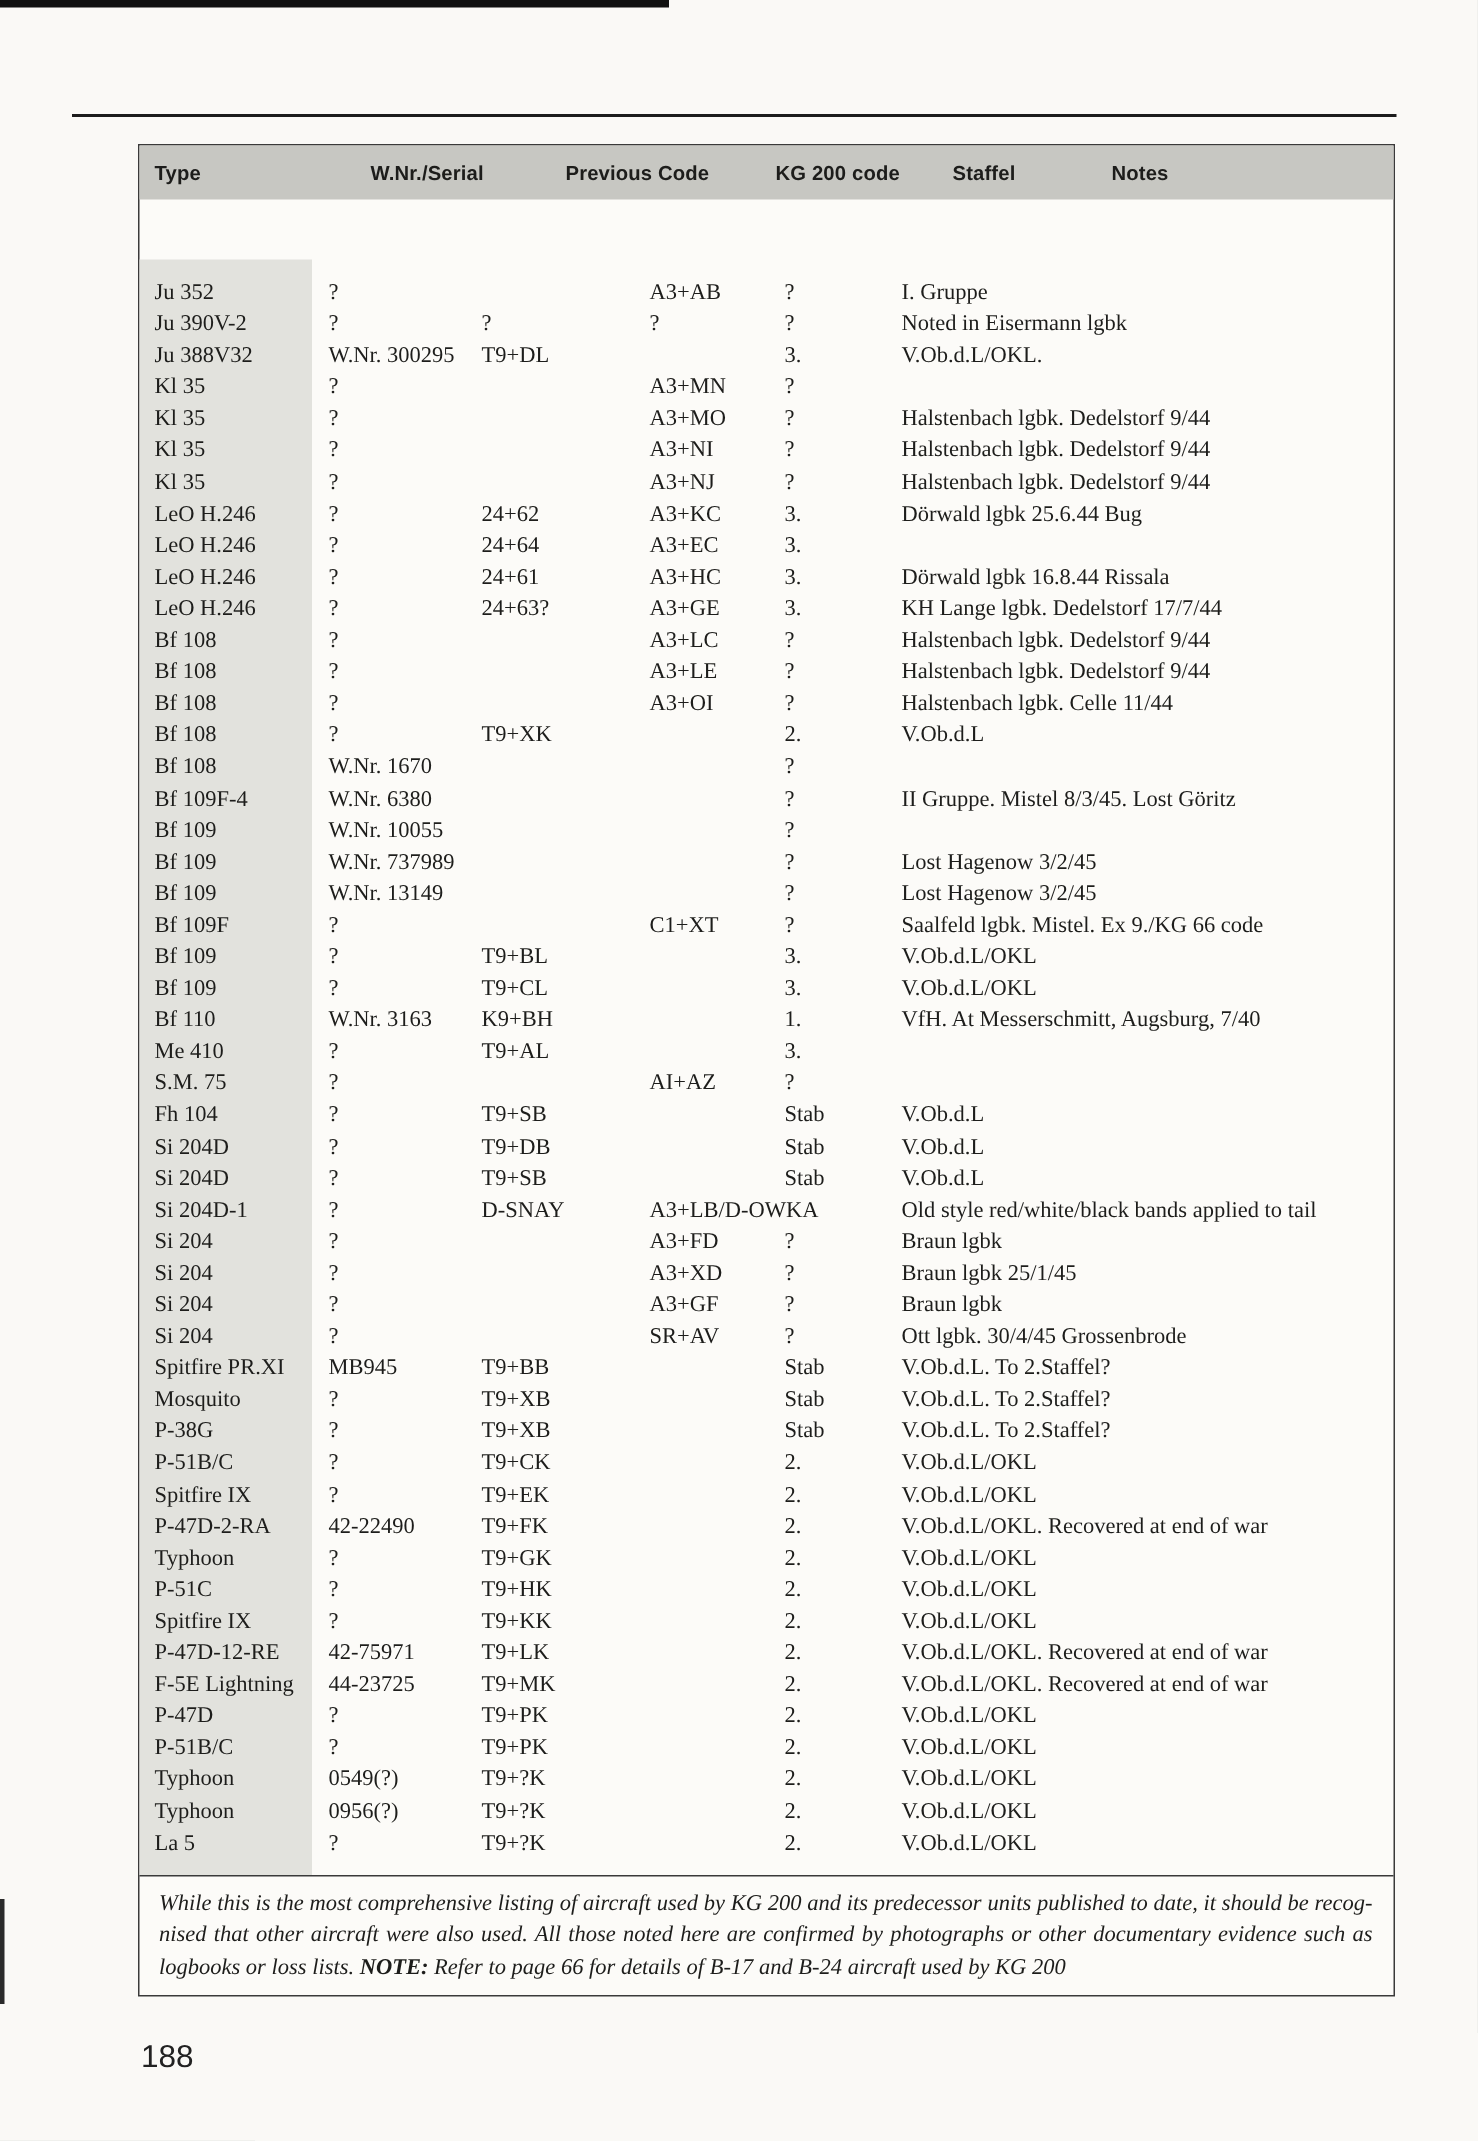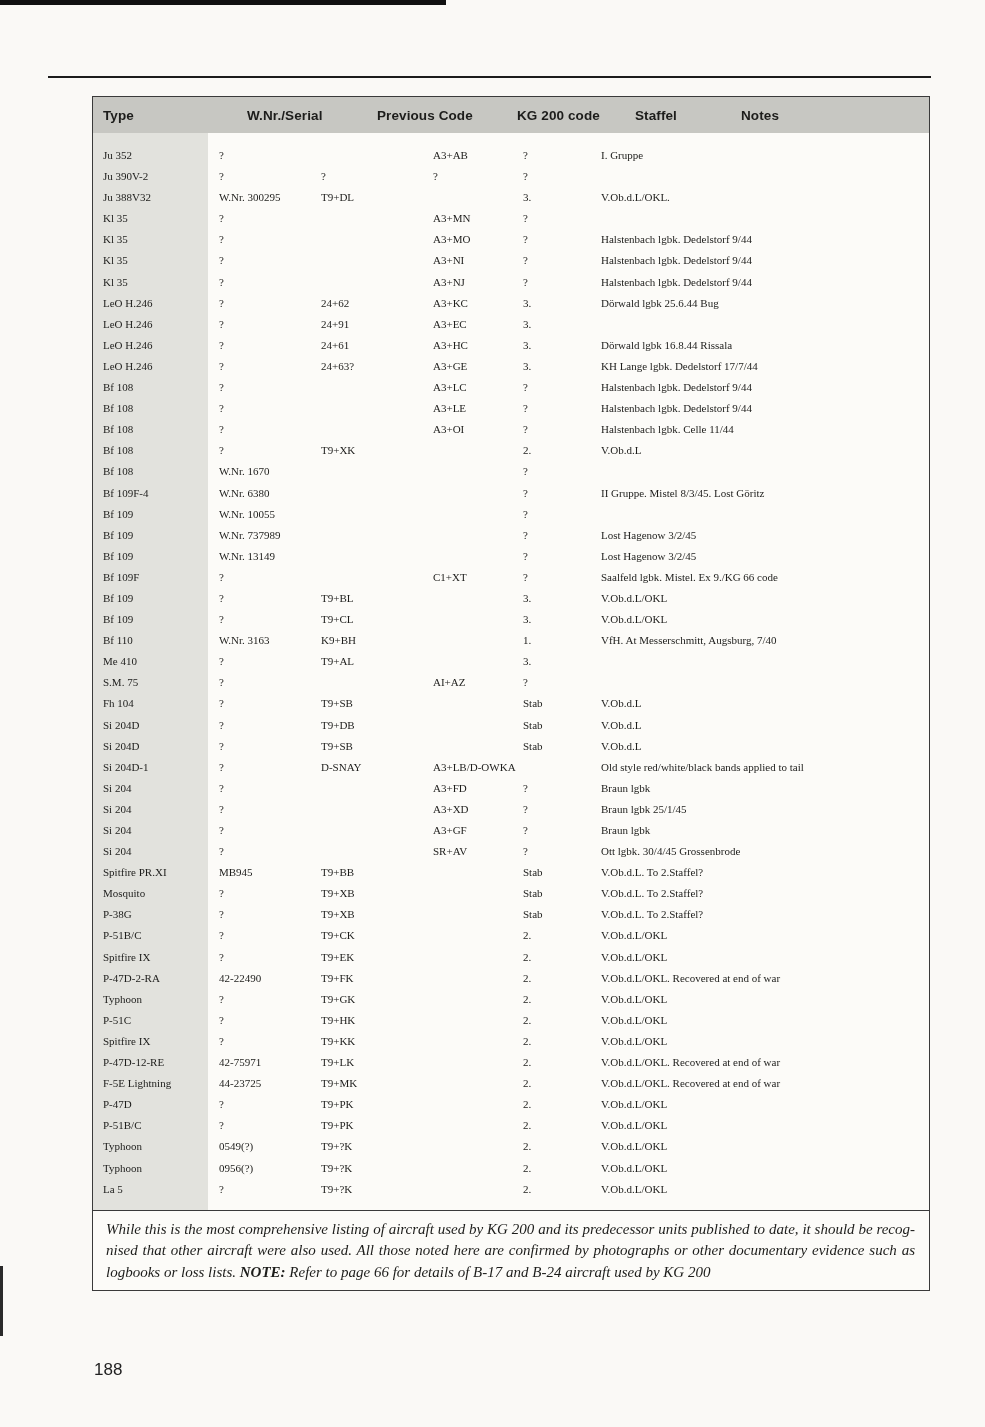--- a/index.html
+++ b/index.html
@@ -45,43 +45,44 @@
     font-family:"Liberation Sans", sans-serif;
     font-weight:bold;
     font-size:13.5px;
     letter-spacing:.1px;
     gap:28px;
   }
   .thead .c{white-space:nowrap;}
   .tbody{
     position:relative;
     padding:12px 6px 10px 0;
-    font-size:11px;
+    font-size:15px;
     line-height:21.1px;
+    margin-top:40px;
   }
   .colstrip{
     position:absolute;left:0;top:0;bottom:0;width:115px;
     background:var(--col_bg);
   }
   .row{position:relative;}
   .row .c{white-space:nowrap;}
   .row .c-notes{white-space:pre-line;padding-right:4px;}
   .tfoot{
     border-top:1.6px solid var(--border);
     padding:8px 14px 7px 13px;
     font-style:italic;
     font-size:15px;
     line-height:21.5px;
   }
   .fline.j{text-align:justify;text-align-last:justify;}
   .note-label{font-weight:bold;font-style:italic;}
   .pagenum{
     position:absolute;left:94px;top:1360px;
     font-family:"Liberation Sans", sans-serif;
-    font-size:17px;
+    font-size:21px;
     color:#222;
   }
 </style>
 </head>
 <body>
 
 <div class="page">
   <div class="artifact-top"></div>
   <div class="artifact-left"></div>
   <div class="top-rule"></div>
@@ -106,20 +107,21 @@
     <div class="c c-kg">A3+AB</div>
     <div class="c c-staffel">?</div>
     <div class="c c-notes">I. Gruppe</div>
   </div>
         <div class="row grid">
     <div class="c c-type">Ju 390V-2</div>
     <div class="c c-serial">?</div>
     <div class="c c-prev">?</div>
     <div class="c c-kg">?</div>
     <div class="c c-staffel">?</div>
+    <div class="c c-notes">Noted in Eisermann lgbk</div>
   </div>
         <div class="row grid">
     <div class="c c-type">Ju 388V32</div>
     <div class="c c-serial">W.Nr. 300295</div>
     <div class="c c-prev">T9+DL</div>
     <div class="c c-kg"></div>
     <div class="c c-staffel">3.</div>
     <div class="c c-notes">V.Ob.d.L/OKL.</div>
   </div>
         <div class="row grid">
@@ -158,21 +160,21 @@
     <div class="c c-type">LeO H.246</div>
     <div class="c c-serial">?</div>
     <div class="c c-prev">24+62</div>
     <div class="c c-kg">A3+KC</div>
     <div class="c c-staffel">3.</div>
     <div class="c c-notes">Dörwald lgbk 25.6.44 Bug</div>
   </div>
         <div class="row grid">
     <div class="c c-type">LeO H.246</div>
     <div class="c c-serial">?</div>
-    <div class="c c-prev">24+91</div>
+    <div class="c c-prev">24+64</div>
     <div class="c c-kg">A3+EC</div>
     <div class="c c-staffel">3.</div>
   </div>
         <div class="row grid">
     <div class="c c-type">LeO H.246</div>
     <div class="c c-serial">?</div>
     <div class="c c-prev">24+61</div>
     <div class="c c-kg">A3+HC</div>
     <div class="c c-staffel">3.</div>
     <div class="c c-notes">Dörwald lgbk 16.8.44 Rissala</div>

